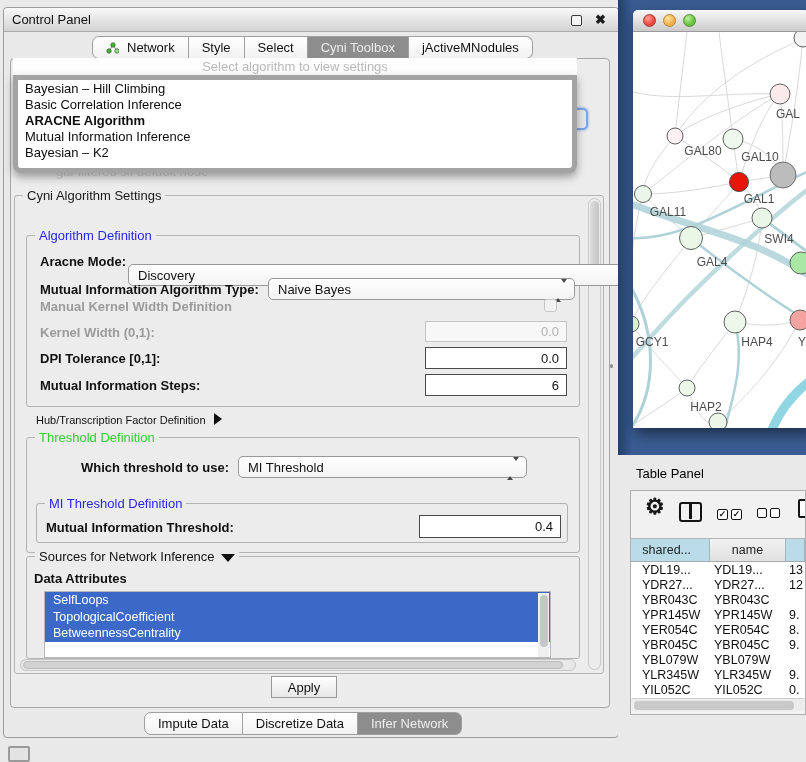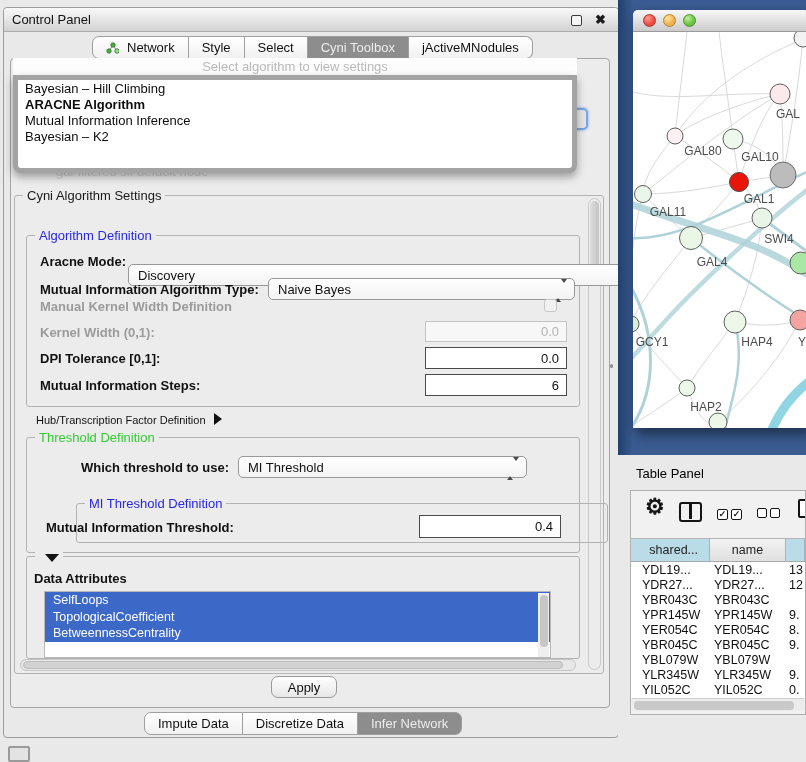--- a/index.html
+++ b/index.html
@@ -79,21 +79,21 @@
   .hthumb  { position:absolute; background:#d2d2d2; border:1px solid #bdbdbd; border-radius:5px; }
 
   .attr-list { position:absolute; left:44px; top:591px; width:507px; height:67px;
     background:#fff; border:1px solid #b8b8b8; overflow:hidden; }
   .attr-item { height:16.5px; line-height:16.5px; background:#3c69c7; color:#fff;
     font-size:12.5px; padding-left:8px; }
   .attr-scroll { position:absolute; right:1px; top:1px; width:11px; height:64px; background:#efefef; }
   .attr-thumb  { position:absolute; right:1px; top:2px; width:8px; height:52px; background:#c6c6c6; border-radius:4px; }
 
   .btn { position:absolute; background:linear-gradient(#fefefe,#e7e7e7); border:1px solid #999;
-    border-radius:7px; display:flex; align-items:center; justify-content:center; font-size:13px; color:#111; }
+    border-radius:0; display:flex; align-items:center; justify-content:center; font-size:13px; color:#111; }
 
   .tri-right { display:inline-block; width:0; height:0; border-top:6px solid transparent;
     border-bottom:6px solid transparent; border-left:8px solid #111; margin-left:8px; vertical-align:-1px; }
   .tri-down-lg { display:inline-block; width:0; height:0; border-left:7px solid transparent;
     border-right:7px solid transparent; border-top:8px solid #111; margin-left:6px; vertical-align:-1px; }
 
   
   .desktop { left:618px; top:0; width:188px; height:455px;
     background:linear-gradient(90deg,#23406d 0px,#2d4d80 7px,#3a5c92 15px,#3a5c92 100%); }
   .netwin { position:absolute; left:633px; top:10px; width:176px; height:418px; background:#fff;
@@ -120,21 +120,21 @@
   .cbx { display:inline-block; width:11px; height:11px; border:1.5px solid #141414; border-radius:2px;
     font-size:9px; line-height:9px; font-weight:bold; color:#141414; text-align:center; margin-right:3px; background:#fff; }
   .cbx.small { width:10px; height:10px; }
   .icon-doc { position:absolute; left:167px; top:8px; width:14px; height:19px; border:2px solid #141414;
     border-radius:2px; background:#fff; }
   .thead { position:absolute; left:0; top:47px; width:100%; height:24px; display:grid;
     grid-template-columns:79px 76px 1fr; font-size:12.5px; color:#222; }
   .th { display:flex; align-items:center; border-right:1px solid #9fb6c0; border-top:1px solid #b5b5b5;
     border-bottom:1px solid #a9a9a9; background:linear-gradient(#f2f2f2,#e0e0e0); }
   .th.hl { background:#b9dce8; }
-  .th.c1 { justify-content:flex-end; padding-right:11px; }
+  .th.c1 { justify-content:flex-end; padding-right:18px; }
   .th.c2 { justify-content:center; }
   .tbody { position:absolute; left:0; top:71px; width:100%; height:136px; background:#fff; overflow:hidden; }
   .trow { display:grid; grid-template-columns:79px 76px 1fr; height:15px; font-size:12.5px; color:#101010; }
   .td { display:flex; align-items:center; white-space:nowrap; overflow:hidden; }
   .td.c1 { padding-left:11px; } .td.c2 { padding-left:4px; } .td.c3 { padding-left:3px; }
   .tp-hscroll { position:absolute; left:1px; top:207px; width:172px; height:13px; background:#ececec; border-top:1px solid #cfcfcf; }
   .tp-hthumb { position:absolute; left:2px; top:2px; width:160px; height:9px; background:#c9c9c9; border-radius:4px; }
 
   .divider-dot { left:610px; top:364px; width:3px; height:4px; background:#8f8f8f; border-radius:2px; }
   .mini-win { left:8px; top:746px; width:22px; height:16px; border:2px solid #9a9a9a; background:#e3e3e3; border-radius:2px; }
@@ -178,20 +178,21 @@
 </div>
 
 <div class="abs tabpanel"></div>
 
 <div class="abs focus-frag"></div>
 <div class="abs ghost-combo-text">gal-filtered sif default node</div>
 
 <div class="abs combo-ph">Select algorithm to view settings</div>
 <div class="abs popup">
   <div class="dd-item">Bayesian – Hill Climbing</div>
+  <div class="dd-item">Basic Correlation Inference</div>
   <div class="dd-item bold">ARACNE Algorithm</div>
   <div class="dd-item">Mutual Information Inference</div>
   <div class="dd-item">Bayesian – K2</div>
 </div>
 
 <div class="groupbox" style="left:14px; top:195px; width:590px; height:479px;">
   <span class="legend">Cyni Algorithm Settings</span>
 </div>
 
 <div class="vscroll" style="left:588px; top:198px; width:13px; height:472px;">
@@ -231,31 +232,31 @@
 </span>
 
 <div class="groupbox" style="left:26px; top:437px; width:554px; height:116px;">
   <span class="legend green">Threshold Definition</span>
 </div>
 <span class="lbl" style="left:81px; top:460px;">Which threshold to use:</span>
 <div class="combo" style="left:238px; top:456px; width:289px;">
   <span class="ctxt">MI Threshold</span>
   <span class="arrows"><span class="tri-up"></span><span class="tri-dn"></span></span>
 </div>
-<div class="groupbox" style="left:36px; top:503px; width:532px; height:40px;margin-left:40px;">
+<div class="groupbox" style="left:36px; top:503px; width:532px; height:40px;">
   <span class="legend blue">MI Threshold Definition</span>
 </div>
 <span class="lbl" style="left:46px; top:520px;">Mutual Information Threshold:</span>
 <div class="field" style="left:419px; top:515px; width:142px; height:23px;">
   <span>0.4</span>
 </div>
 
 <div class="groupbox" style="left:26px; top:556px; width:554px; height:103px;">
   <span class="legend" style="color:#111;">
-    <span class="tri-down-lg"></span>
+    <span>Sources for Network Inference</span><span class="tri-down-lg"></span>
   </span>
 </div>
 <span class="lbl" style="left:34px; top:571px;">Data Attributes</span>
 <div class="attr-list">
   <div class="attr-item">SelfLoops</div>
   <div class="attr-item">TopologicalCoefficient</div>
   <div class="attr-item">BetweennessCentrality</div>
   <div class="attr-scroll">
     <div class="attr-thumb"></div>
   </div>

